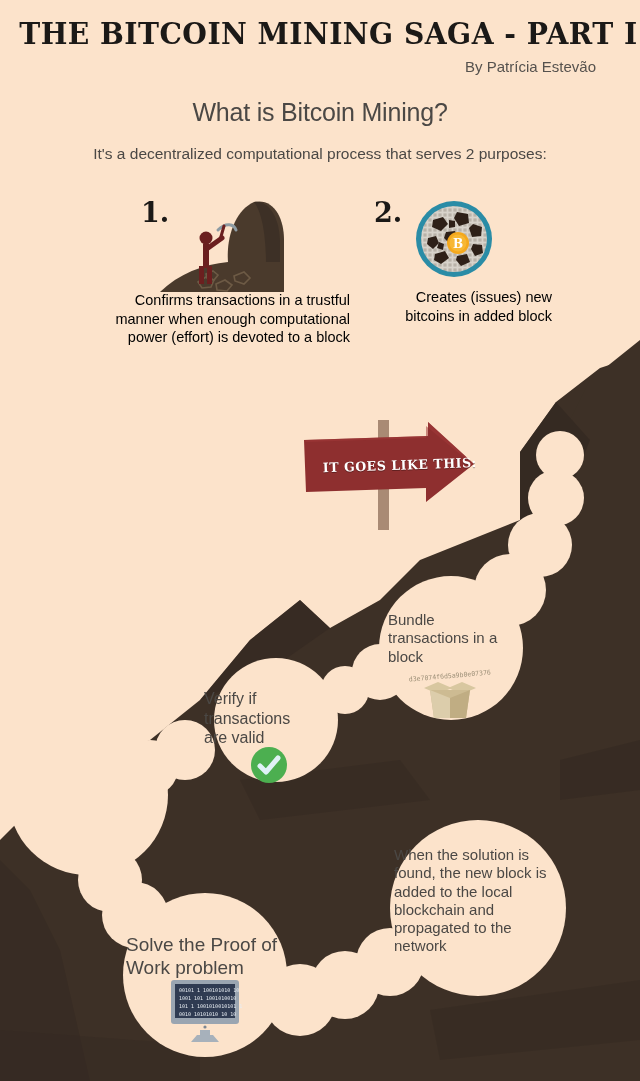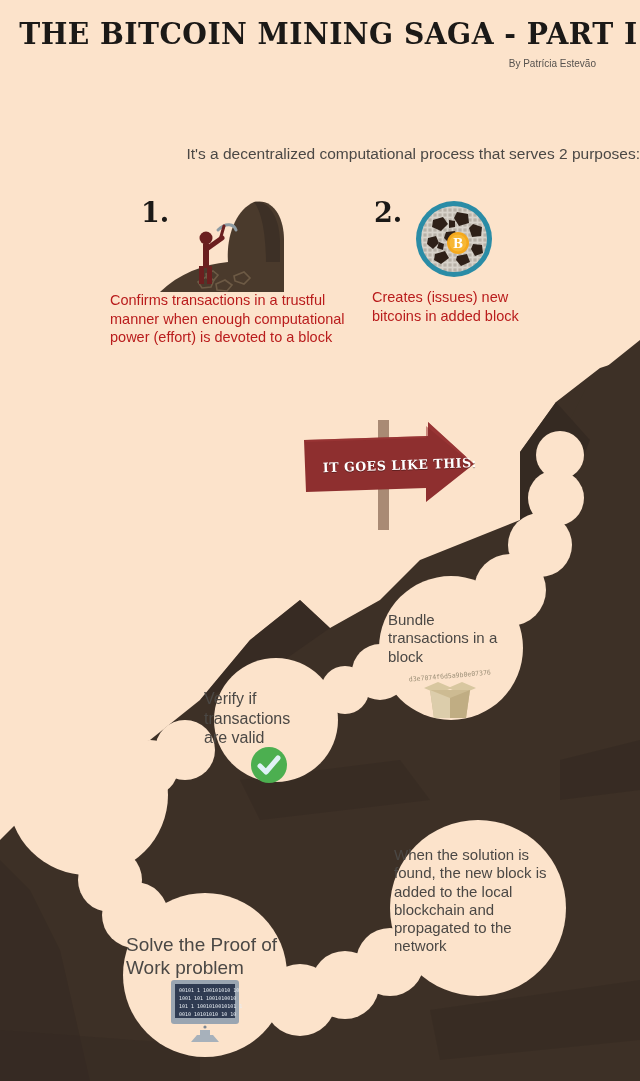--- a/index.html
+++ b/index.html
@@ -32,60 +32,60 @@
     letter-spacing: 0.5px;
     color: #1b1917;
     text-transform: uppercase;
     white-space: nowrap;
     transform: scaleX(0.94);
   }
   .byline {
     position: absolute;
     top: 58px;
     right: 44px;
-    font-size: 10px;
+    font-size: 15px;
     color: #56524e;
   }
   .subtitle {
     position: absolute;
     top: 98px;
     left: 0;
     width: 640px;
     text-align: center;
     font-size: 25px;
     color: #4b4845;
     letter-spacing: -0.2px;
   }
   .lead {
     position: absolute;
     top: 145px;
     left: 0;
     width: 640px;
-    text-align: right;
+    text-align: center;
     font-size: 15.5px;
     color: #4b4845;
   }
 
   
   .numlabel {
     position: absolute;
     font-family: "DejaVu Serif", serif;
     font-weight: bold;
     font-size: 27px;
     color: #1b1917;
   }
   #num1 { top: 197px; left: 141px; }
   #num2 { top: 197px; left: 374px; }
 
   .caption {
     position: absolute;
-    text-align: left;
+    text-align: right;
     font-size: 14.5px;
     line-height: 1.28;
-    color: #b91c1c;
+    color: #000000;
   }
   #cap1 { top: 291px; left: 110px; width: 240px; }
   #cap2 { top: 288px; left: 372px; width: 180px; }
 
   .icon-abs { position: absolute; }
   #miner-art { top: 196px; left: 158px; }
   #pan-art   { top: 198px; left: 413px; }
 
   
   #terrain {
@@ -180,20 +180,21 @@
       <path d="M0,860 L0,1081 L90,1081 L60,950 L30,890 Z" fill="#332821" opacity="0.5"></path>
       <path d="M560,760 L640,740 L640,790 L560,800 Z" fill="#332821" opacity="0.55"></path>
       <path d="M240,780 L400,760 L430,800 L260,820 Z" fill="#332821" opacity="0.45"></path>
       <path d="M430,1010 L640,980 L640,1040 L440,1060 Z" fill="#332821" opacity="0.4"></path>
       <path d="M0,1030 L200,1045 L200,1081 L0,1081 Z" fill="#332821" opacity="0.35"></path>
     </g>
   </svg>
 
   <div class="title">The Bitcoin Mining Saga - Part I</div>
   <div class="byline">By Patrícia Estevão</div>
+  <div class="subtitle">What is Bitcoin Mining?</div>
   <div class="lead">It's a decentralized computational process that serves 2 purposes:</div>
 
   <div class="numlabel" id="num1">1.</div>
 
   <svg class="icon-abs" id="miner-art" width="132" height="100" viewBox="0 0 132 100" aria-hidden="true">
 
     <path d="M2,96 C20,78 46,68 70,66 L126,66 L126,96 Z" fill="#4a3a2c"></path>
 
     <path d="M70,66 C68,40 78,14 96,6 C116,2 126,22 126,44 L126,66 Z" fill="#4a3a2c"></path>
     <path d="M96,6 C112,4 122,24 122,46 L122,66 L108,66 C108,40 104,16 96,6 Z" fill="#3d3026"></path>

